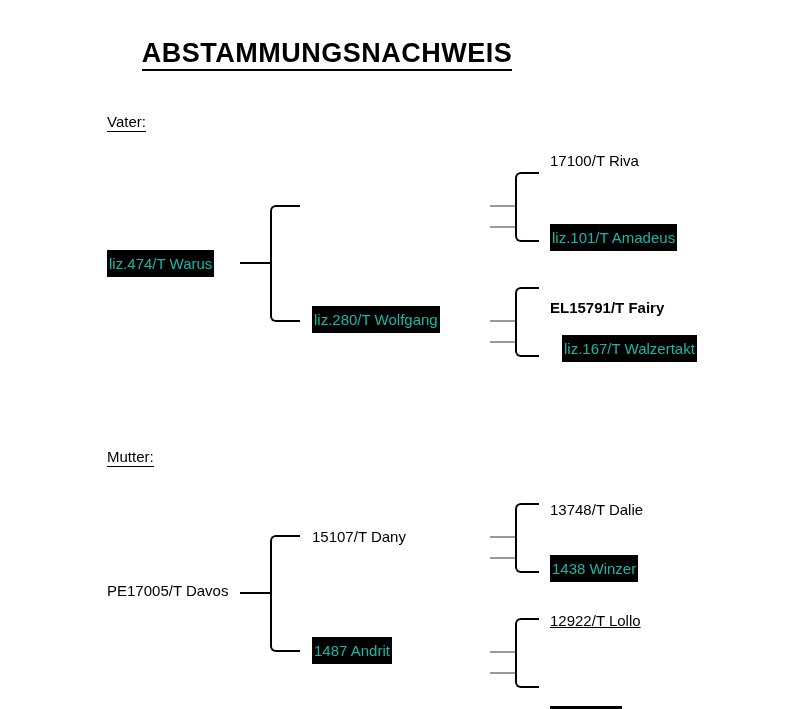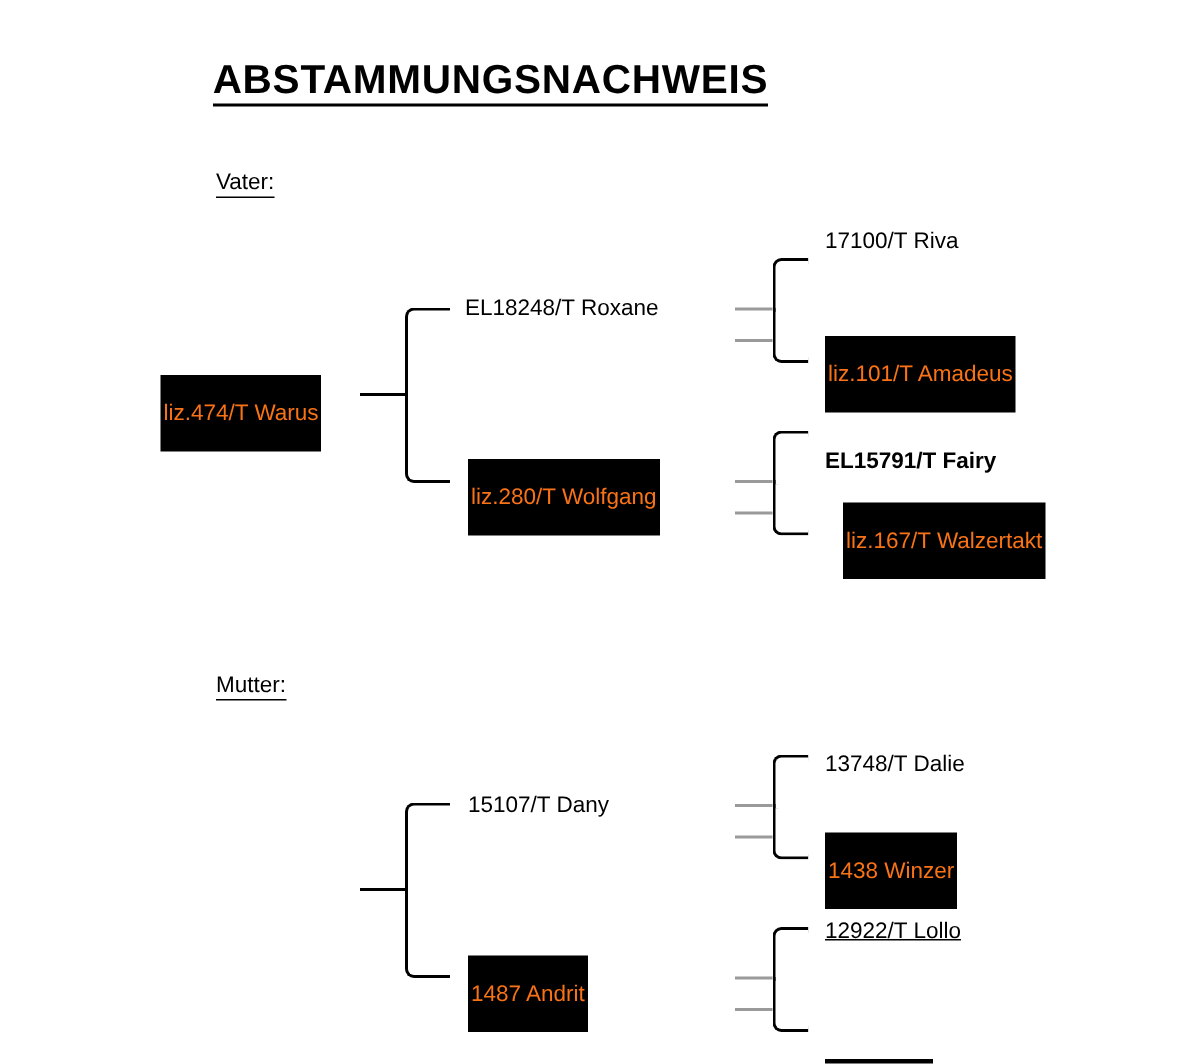--- a/index.html
+++ b/index.html
@@ -31,36 +31,35 @@
     letter-spacing: 0.5px;
   }
   .title span {
     border-bottom: 2px solid #000;
     padding-bottom: 1px;
   }
   .section-label {
     position: absolute;
     font-size: 15px;
     font-weight: normal;
-    margin-left: 37px;
   }
   .section-label span {
     border-bottom: 1px solid #000;
     padding-bottom: 1px;
   }
   .node {
     position: absolute;
     font-size: 15px;
     white-space: nowrap;
     line-height: 19px;
   }
   .node.hl {
     background: #000000;
-    color: #f97316;
-    padding: 16px 2px;
+    color: #14b8a6;
+    padding: 4px 2px;
   }
   .hline {
     position: absolute;
     height: 0;
     border-top: 2px solid #000000;
   }
   .hline.grey {
     border-top: 2px solid #9a9a9a;
   }
   .corner-tl {
@@ -85,39 +84,39 @@
 
   <div class="section-label" style="top:113px; left:107px;"><span>Vater:</span></div>
 
   <div class="node hl" style="top:250px; left:107px;">liz.474/T  Warus</div>
 
   <div class="hline" style="top:262px; left:240px; width:30px;"></div>
 
   <div class="corner-tl" style="top:205px; left:270px; width:28px; height:57px;"></div>
   <div class="corner-bl" style="top:262px; left:270px; width:28px; height:58px;"></div>
 
-  <div class="node" style="top:196px; left:310px;">EL18248/T Roxane</div>
   <div class="node hl" style="top:306px; left:312px;">liz.280/T  Wolfgang</div>
 
   <div class="hline grey" style="top:205px; left:490px; width:25px;"></div>
   <div class="hline grey" style="top:226px; left:490px; width:25px;"></div>
   <div class="corner-tl" style="top:172px; left:515px; width:22px; height:34px;"></div>
   <div class="corner-bl" style="top:205px; left:515px; width:22px; height:35px;"></div>
   <div class="node" style="top:151px; left:550px;">17100/T Riva</div>
   <div class="node hl" style="top:224px; left:550px;">liz.101/T  Amadeus</div>
 
   <div class="hline grey" style="top:320px; left:490px; width:25px;"></div>
   <div class="hline grey" style="top:341px; left:490px; width:25px;"></div>
   <div class="corner-tl" style="top:287px; left:515px; width:22px; height:34px;"></div>
   <div class="corner-bl" style="top:320px; left:515px; width:22px; height:35px;"></div>
   <div class="node" style="top:298px; left:550px;font-weight:bold;">EL15791/T Fairy</div>
   <div class="node hl" style="top:335px; left:562px;">liz.167/T Walzertakt</div>
 
   <div class="section-label" style="top:448px; left:107px;"><span>Mutter:</span></div>
 
+  <div class="node" style="top:581px; left:107px;">PE17005/T Davos</div>
 
   <div class="hline" style="top:592px; left:240px; width:30px;"></div>
 
   <div class="corner-tl" style="top:535px; left:270px; width:28px; height:57px;"></div>
   <div class="corner-bl" style="top:592px; left:270px; width:28px; height:58px;"></div>
 
   <div class="node" style="top:527px; left:312px;">15107/T Dany</div>
   <div class="node hl" style="top:637px; left:312px;">1487 Andrit</div>
 
   <div class="hline grey" style="top:536px; left:490px; width:25px;"></div>

